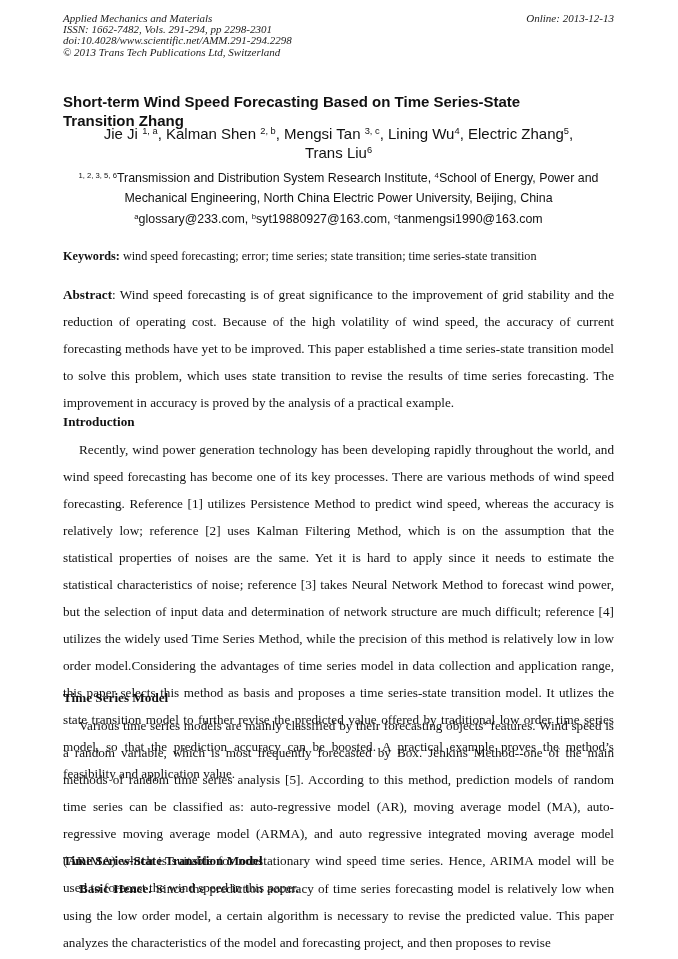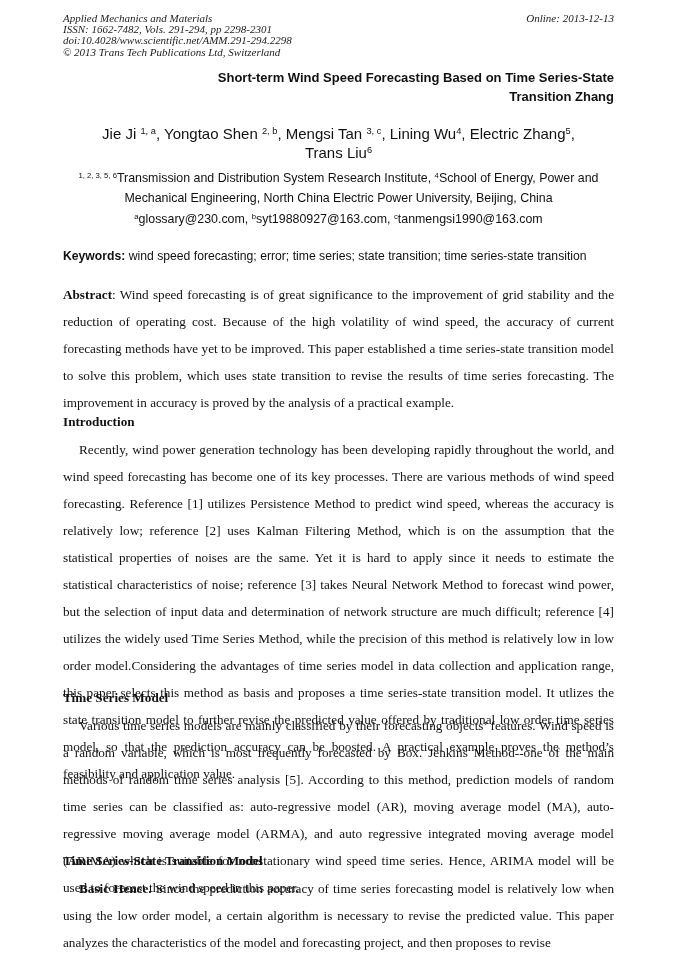--- a/index.html
+++ b/index.html
@@ -1,23 +1,23 @@
 <!DOCTYPE html>
 <html><head>
 <meta charset="utf-8">
 <style>
   html, body { margin: 0; padding: 0; background: #ffffff; }
   body { width: 678px; height: 959px; position: relative; overflow: hidden; color: #111; }
   .hdr { position: absolute; top: 13px; left: 63px; width: 551px; font-family: "Liberation Serif", serif; font-style: italic; font-size: 11px; line-height: 11.2px; color: #222; }
   .hdr-right { position: absolute; top: 13px; right: 64px; font-family: "Liberation Serif", serif; font-style: italic; font-size: 11px; line-height: 11.2px; color: #222; }
-  .title { position: absolute; top: 68px; left: 63px; width: 551px; text-align: right; font-family: "Liberation Sans", sans-serif; font-weight: bold; font-size: 13px; line-height: 19px; }
+  .title { position: absolute; top: 92px; left: 63px; width: 551px; text-align: left; font-family: "Liberation Sans", sans-serif; font-weight: bold; font-size: 15px; line-height: 19px; }
   .authors { position: absolute; top: 124px; left: 63px; width: 551px; text-align: center; font-family: "Liberation Sans", sans-serif; font-size: 15px; line-height: 19px; }
   .affil { position: absolute; top: 168px; left: 63px; width: 551px; text-align: center; font-family: "Liberation Sans", sans-serif; font-size: 12.4px; line-height: 20px; }
   .emails { position: absolute; top: 211px; left: 63px; width: 551px; text-align: center; font-family: "Liberation Sans", sans-serif; font-size: 12.4px; line-height: 16px; }
-  .keywords { position: absolute; top: 248px; left: 63px; width: 560px; font-family: Liberation Sans, sans-serif; font-size: 12.2px; line-height: 16px; white-space: nowrap; }
+  .keywords { position: absolute; top: 248px; left: 63px; width: 560px; font-family: Liberation Serif, serif; font-size: 12.2px; line-height: 16px; white-space: nowrap; }
   sup { font-size: 0.62em; line-height: 0; vertical-align: 0.55em; }
   .serif { font-family: "Liberation Serif", serif; font-size: 13.2px; line-height: 27px; text-align: justify; }
   .block { position: absolute; left: 63px; width: 551px; }
   .heading { font-family: "Liberation Serif", serif; font-weight: bold; font-size: 13.2px; line-height: 18px; margin-top: 24px; }
   .indent { text-indent: 16px; }
   b { font-weight: bold; }
 </style>
 </head>
 <body>
 
@@ -31,34 +31,34 @@
   </div>
   <div class="hdr-right">Online: 2013-12-13</div>
 
   <div class="title">
     <div>Short-term Wind Speed Forecasting Based on Time Series-State</div>
     <div>Transition Zhang</div>
   </div>
 
   <div class="authors">
     <div>
-      <span><span>Jie Ji </span><sup>1, a</sup><span>, </span></span><span><span>Yongtao Shen </span><sup>2, b</sup><span>, </span></span><span><span>Mengsi Tan </span><sup>3, c</sup><span>, </span></span><span><span>Lining Wu</span><sup>4</sup><span>, </span></span><span><span>Electric Zhang</span><sup>5</sup><span>,</span></span>
+      <span><span>Jie Ji </span><sup>1, a</sup><span>, </span></span><span><span>Kalman Shen </span><sup>2, b</sup><span>, </span></span><span><span>Mengsi Tan </span><sup>3, c</sup><span>, </span></span><span><span>Lining Wu</span><sup>4</sup><span>, </span></span><span><span>Electric Zhang</span><sup>5</sup><span>,</span></span>
     </div>
     <div>
       <span><span>Trans Liu</span><sup>6</sup></span>
     </div>
   </div>
 
   <div class="affil">
     <div><sup>1, 2, 3, 5, 6</sup><span>Transmission and Distribution System Research Institute, </span><sup>4</sup><span>School of Energy, Power and</span></div>
     <div>Mechanical Engineering, North China Electric Power University, Beijing, China</div>
   </div>
 
   <div class="emails">
-    <span><sup>a</sup><span>glossary@230.com</span></span><span>, </span><span><sup>b</sup><span>syt19880927@163.com</span></span><span>, </span><span><sup>c</sup><span>tanmengsi1990@163.com</span></span>
+    <span><sup>a</sup><span>glossary@233.com</span></span><span>, </span><span><sup>b</sup><span>syt19880927@163.com</span></span><span>, </span><span><sup>c</sup><span>tanmengsi1990@163.com</span></span>
   </div>
 
   <div class="keywords">
     <b>Keywords:</b><span> wind speed forecasting; error; time series; state transition; time series-state transition</span>
   </div>
 
   <div class="block serif" style="top:281px;">
     <b>Abstract</b><span>: Wind speed forecasting is of great significance to the improvement of grid stability and the reduction of operating cost. Because of the high volatility of wind speed, the accuracy of current forecasting methods have yet to be improved. This paper established a time series-state transition model to solve this problem, which uses state transition to revise the results of time series forecasting. The improvement in accuracy is proved by the analysis of a practical example.</span>
   </div>
 

